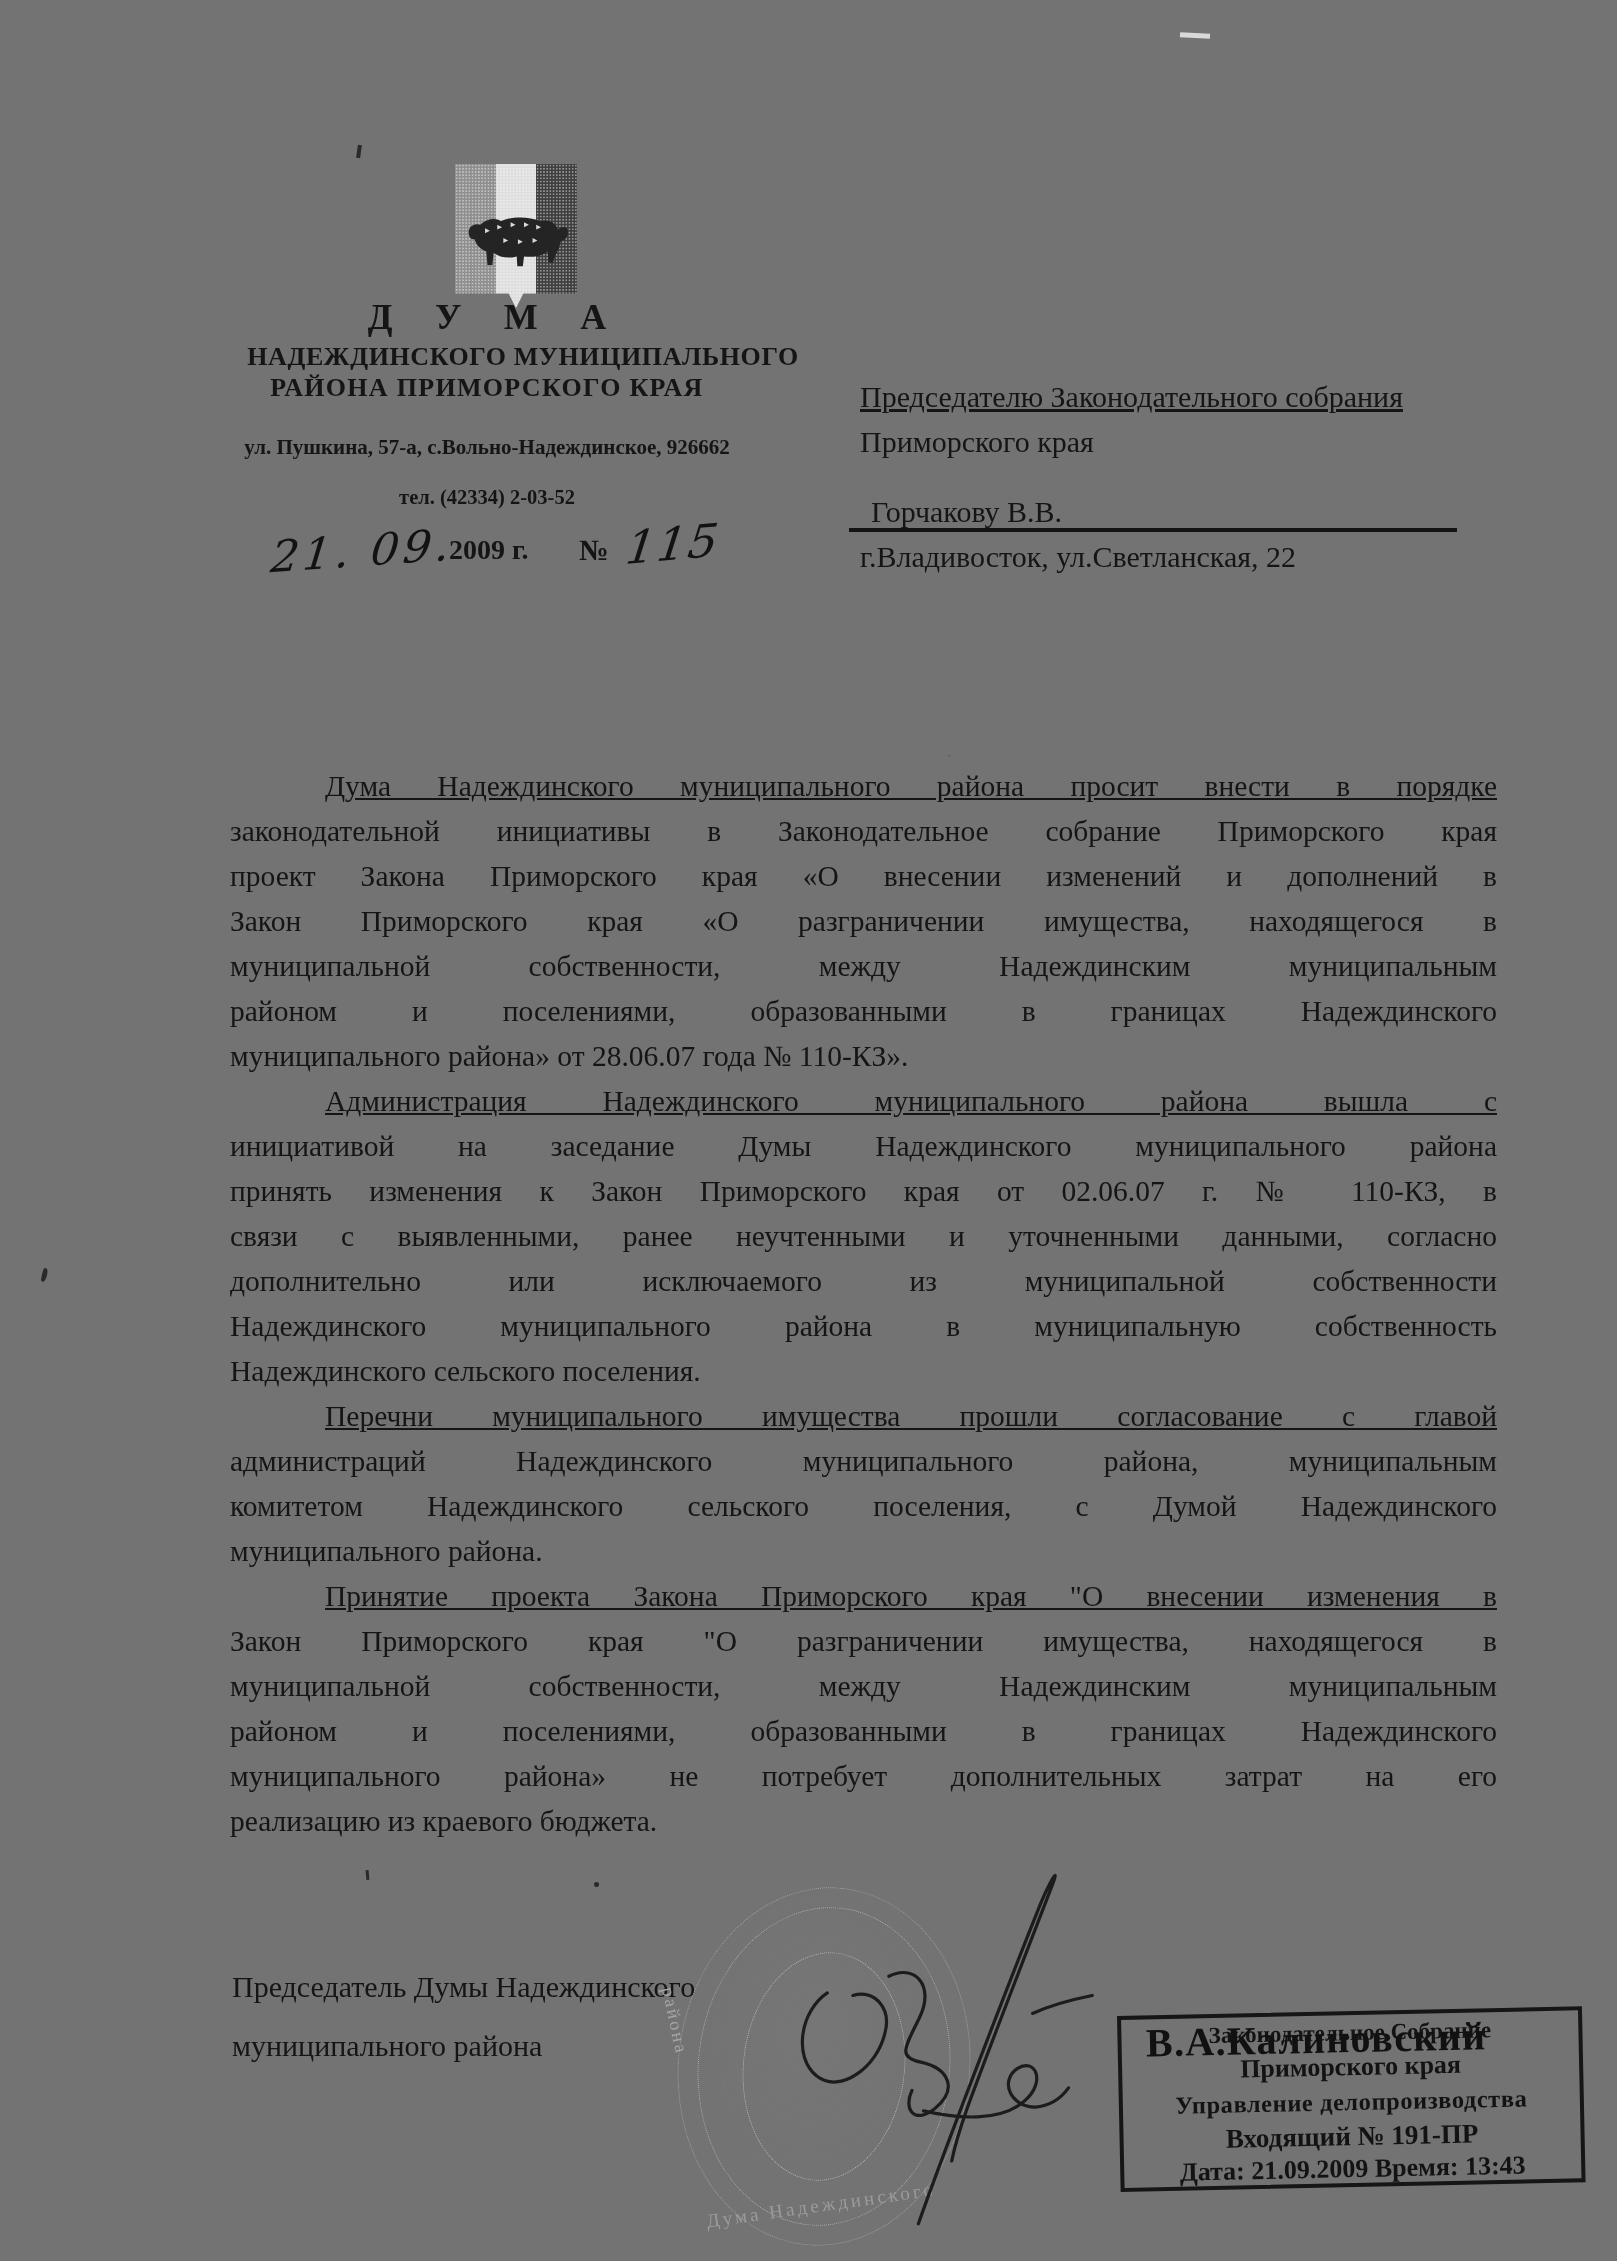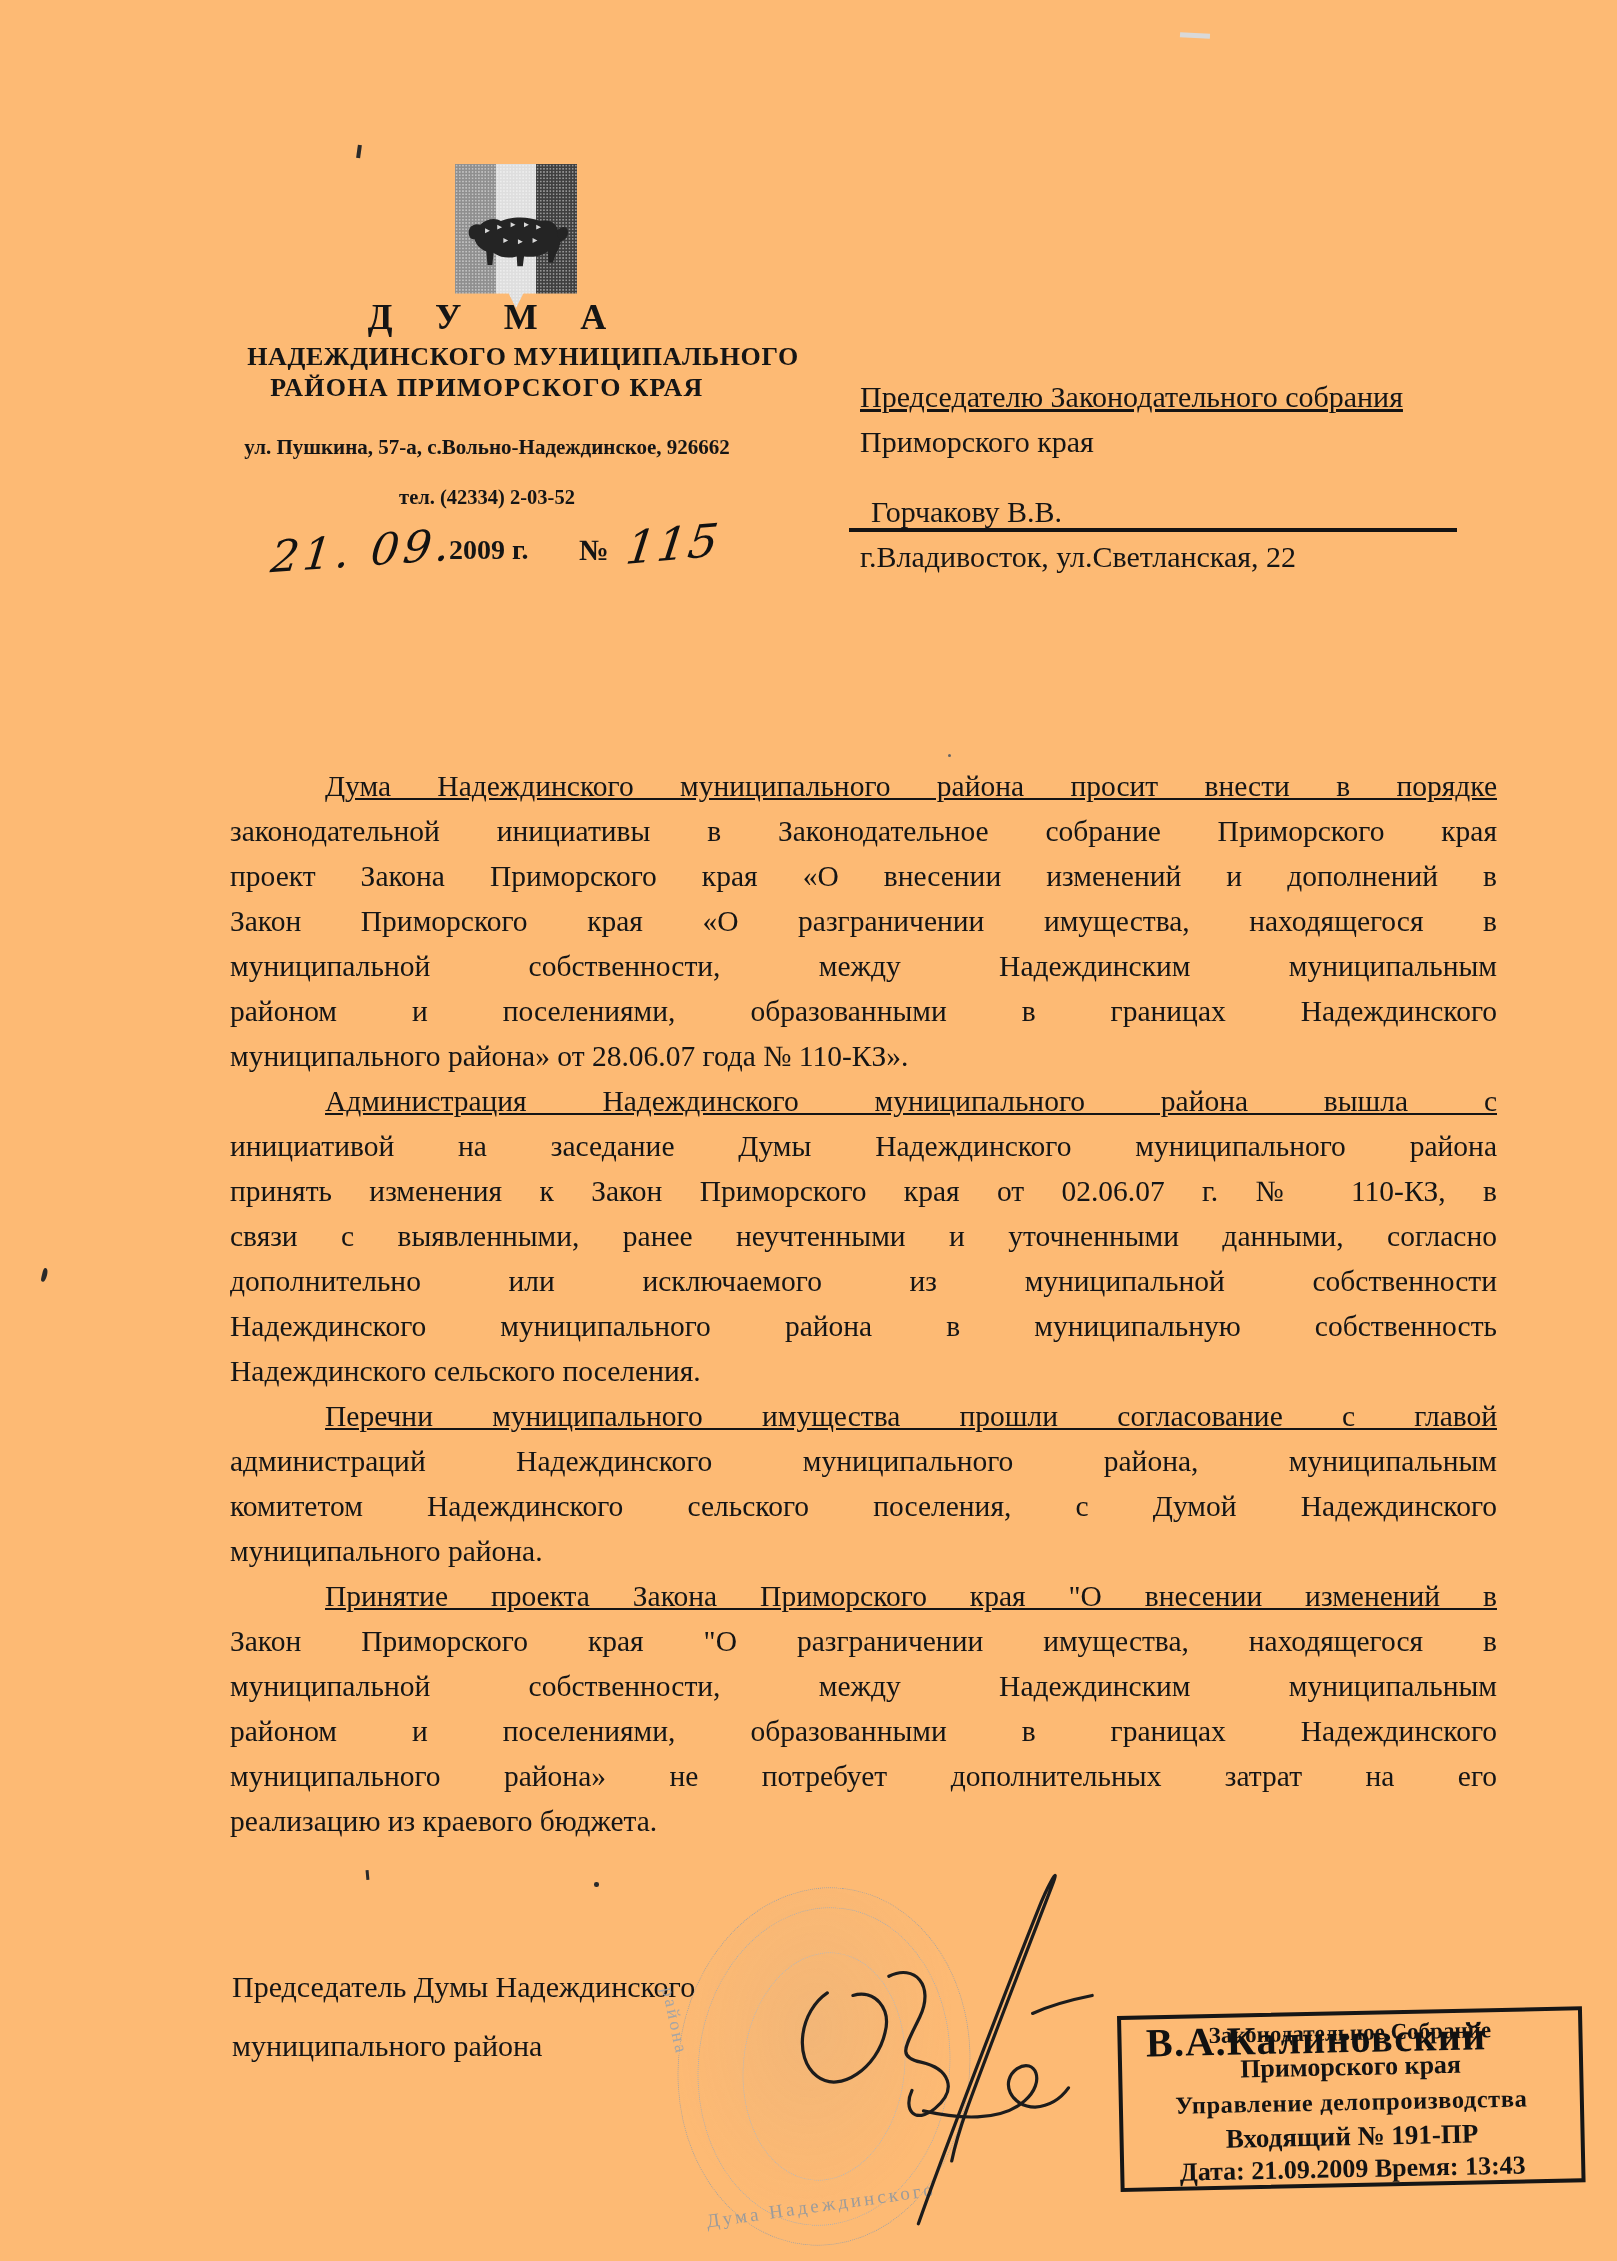--- a/index.html
+++ b/index.html
@@ -1,17 +1,17 @@
 <!DOCTYPE html>
 <html lang="ru" style="font-size:10.3px"><head>
 <meta charset="utf-8">
 <style>
   html,body{margin:0;padding:0;background:#e8e8e8;}
   .page{
-    position:relative;width:1617px;height:2261px;background:#fdba74;
+    position:relative;width:1617px;height:2261px;background:#737373;
     font-family:"Liberation Serif","DejaVu Serif",serif;color:#151515;
     overflow:hidden;
   }
   .emblem{
     position:absolute;left:455px;top:164px;width:122px;height:144px;
     clip-path:polygon(0 0,100% 0,100% 90%,56% 90%,50% 100%,44% 90%,0 90%);
     display:flex;
   }
   .emblem .stripe{flex:1 1 33.33%;
     background-image:radial-gradient(rgba(255,255,255,.45) 0.6px,transparent 1px);
@@ -119,21 +119,21 @@
     <div class="ln">инициативой на заседание Думы Надеждинского муниципального района</div>
     <div class="ln">принять изменения к Закон Приморского края от 02.06.07 г. № 110-КЗ, в</div>
     <div class="ln">связи с выявленными, ранее неучтенными и уточненными данными, согласно</div>
     <div class="ln">дополнительно или исключаемого из муниципальной собственности</div>
     <div class="ln">Надеждинского муниципального района в муниципальную собственность</div>
     <div class="ln end">Надеждинского сельского поселения.</div>
     <div class="ln ind">Перечни муниципального имущества прошли согласование с главой</div>
     <div class="ln">администраций Надеждинского муниципального района, муниципальным</div>
     <div class="ln">комитетом Надеждинского сельского поселения, с Думой Надеждинского</div>
     <div class="ln end">муниципального района.</div>
-    <div class="ln ind">Принятие проекта Закона Приморского края "О внесении изменений в</div>
+    <div class="ln ind">Принятие проекта Закона Приморского края "О внесении изменения в</div>
     <div class="ln">Закон Приморского края "О разграничении имущества, находящегося в</div>
     <div class="ln">муниципальной собственности, между Надеждинским муниципальным</div>
     <div class="ln">районом и поселениями, образованными в границах Надеждинского</div>
     <div class="ln">муниципального района» не потребует дополнительных затрат на его</div>
     <div class="ln end">реализацию из краевого бюджета.</div>
   </div>
 
   <div class="close1">Председатель Думы Надеждинского</div>
   <div class="close2">муниципального района</div>
 

